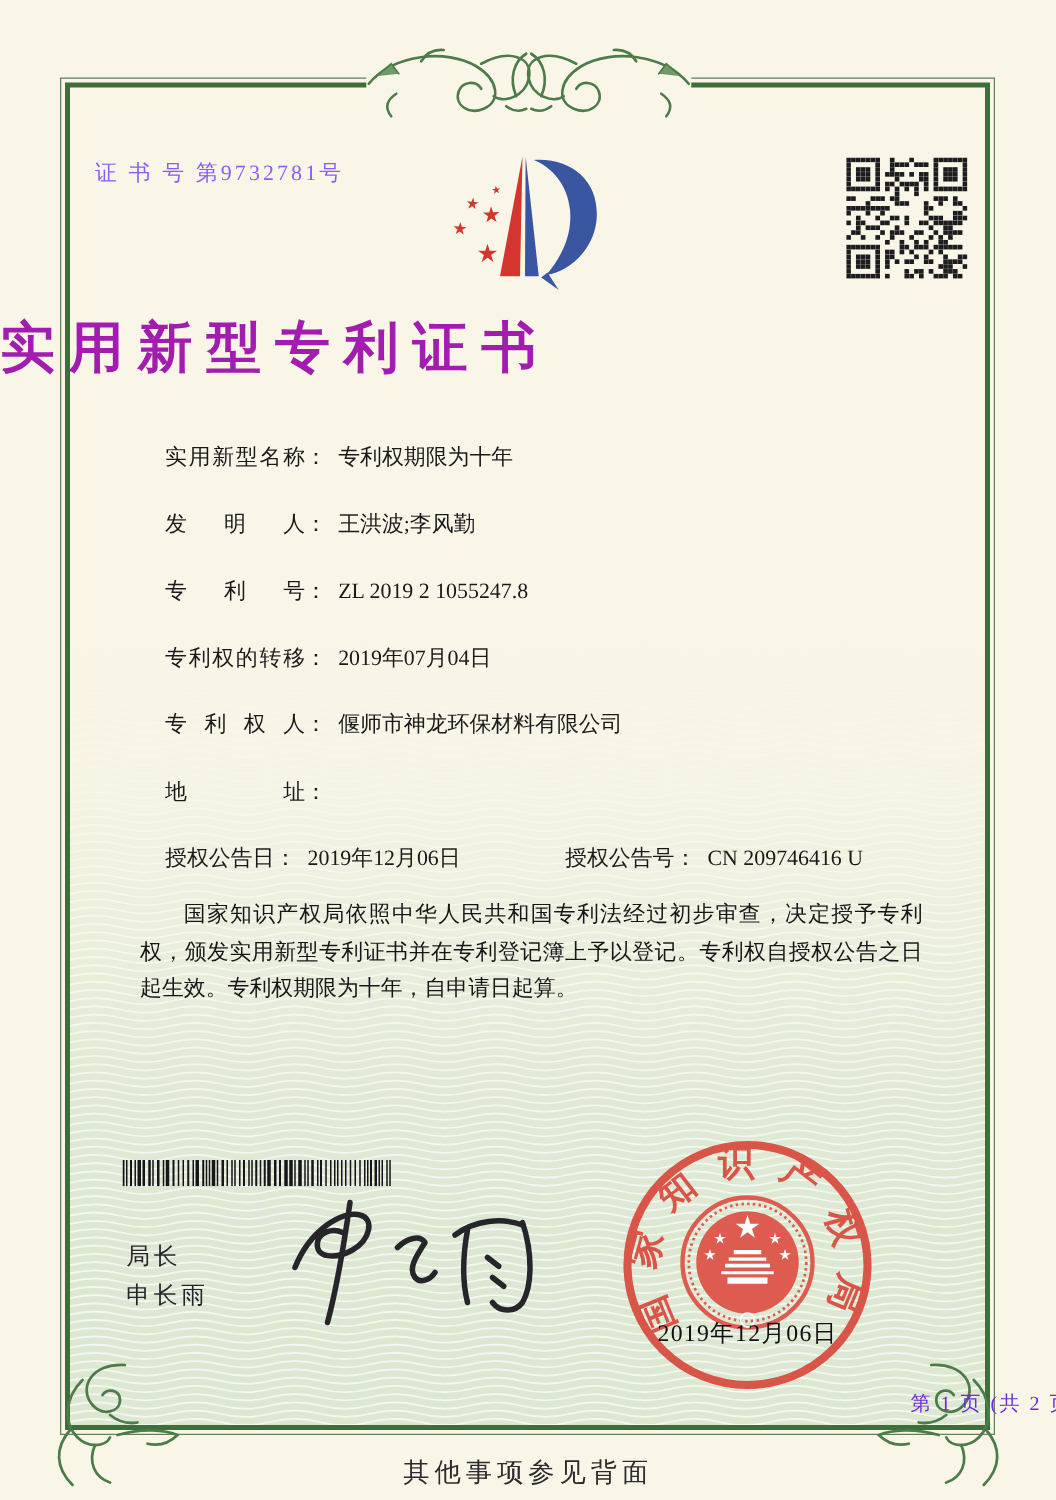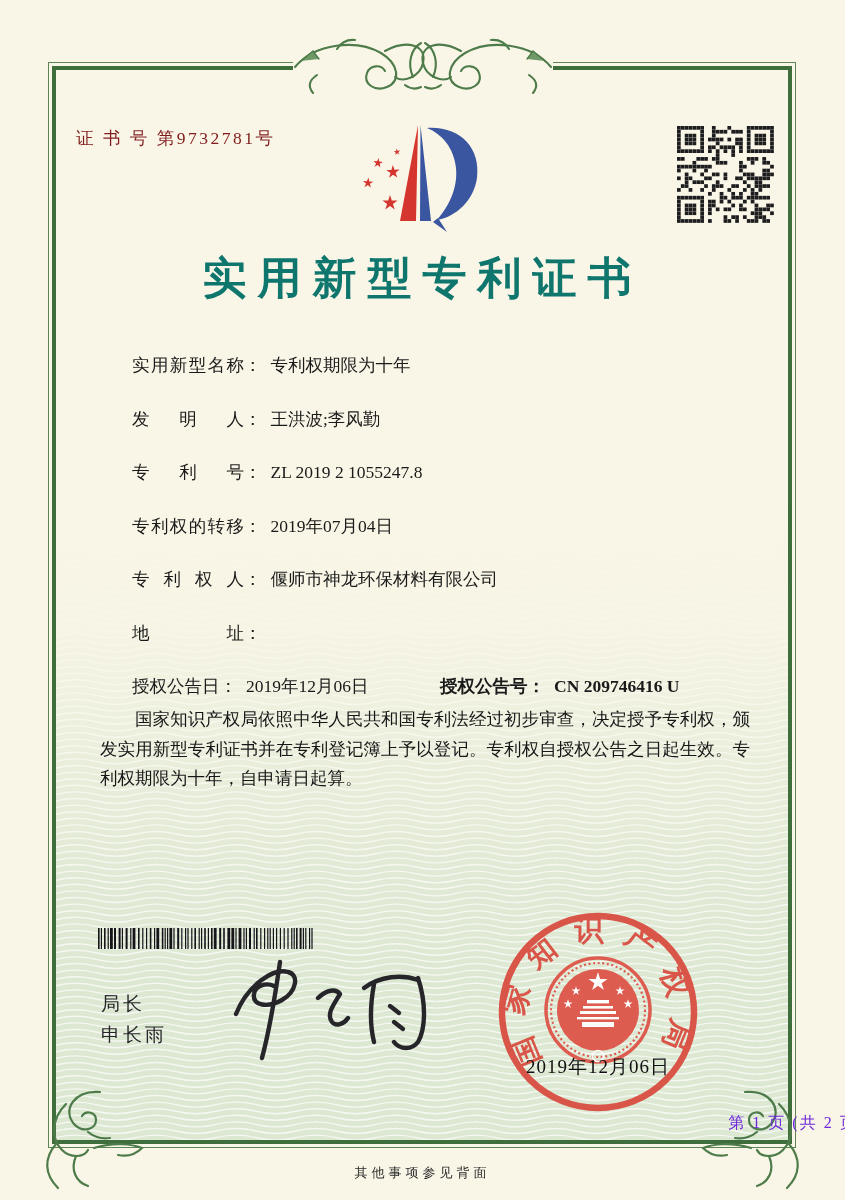--- a/index.html
+++ b/index.html
@@ -20,49 +20,49 @@
       rgba(250,246,231,1) 40%,
       rgba(250,246,231,0.88) 52%,
       rgba(250,246,231,0.45) 64%,
       rgba(250,246,231,0.10) 76%,
       rgba(250,246,231,0) 86%);}
   
   .ornament-top{position:absolute;left:287px;top:33px;width:272px;height:64px;}
   .corner-bl{position:absolute;left:36px;top:1086px;width:112px;height:108px;}
   .corner-br{position:absolute;left:697px;top:1086px;width:112px;height:108px;transform:scaleX(-1);}
   
-  .cert-no{position:absolute;left:76px;top:126px;font-size:17.5px;letter-spacing:2.5px;color:#7f1d1d;}
+  .cert-no{position:absolute;left:76px;top:126px;font-size:17.5px;letter-spacing:2.5px;color:#8b5cf6;}
   .logo{position:absolute;left:334px;top:120px;width:188px;height:118px;}
   .qr{position:absolute;left:677px;top:126px;width:97px;height:97px;}
-  .title{position:absolute;left:0;top:249px;width:100%;text-align:center;
-    font-size:44px;font-weight:bold;letter-spacing:11px;color:#0f766e;}
+  .title{position:absolute;left:0;top:249px;width:100%;
+    font-size:44px;font-weight:bold;letter-spacing:11px;color:#a21caf;}
   
   .fields{position:absolute;left:100px;top:352px;width:650px;font-size:17.5px;}
   .field-row{display:flex;align-items:baseline;line-height:27px;margin-bottom:26.5px;margin-left:32px;}
   .field-label{display:inline-block;width:112px;text-align:justify;text-align-last:justify;}
   .colon{margin-right:9px;}
   .grant-row{position:relative;}
-  .grant-col2{position:absolute;left:308px;top:0;display:flex;align-items:flex-start;font-weight:bold;}
+  .grant-col2{position:absolute;left:320px;top:0;display:flex;align-items:flex-start;}
   
   .paragraphs{position:absolute;left:100px;top:705px;width:650px;
     font-size:17.5px;line-height:29.5px;text-align:justify;color:#161616;}
-  .paragraphs p{margin:0;text-indent:2em;}
+  .paragraphs p{margin:12px;text-indent:2em;}
   
   .barcode{position:absolute;left:98px;top:928px;width:221px;height:21px;}
   .officer{position:absolute;left:101px;top:990px;
-    font-family:Liberation Mono, monospace;
+    font-family:Liberation Serif, serif;
     font-size:19px;letter-spacing:3px;line-height:31px;color:#26262a;}
   .signature{position:absolute;left:222px;top:950px;width:225px;height:112px;}
   .seal{position:absolute;left:492px;top:906px;width:212px;height:212px;opacity:.93;}
   .seal-date{position:absolute;left:503px;top:1054px;width:190px;text-align:center;
     font-size:19px;letter-spacing:1px;color:#101010;}
   .page-note{position:absolute;left:0;top:1113px;width:100%;text-align:right;
     font-size:16px;letter-spacing:2px;color:#6d28d9;margin-left:20px;}
   .back-note{position:absolute;left:0;top:1164px;width:100%;text-align:center;
-    font-size:13px;letter-spacing:4px;color:#2b2b2b;}
+    font-size:21px;letter-spacing:4px;color:#2b2b2b;}
 </style>
 </head>
 <body>
 
 <div class="page">
 
   <div class="inner-bg">
     <svg id="waves-svg" width="732" height="1070" viewBox="0 0 732 1070">
       <rect x="0" y="0" width="732" height="1070" fill="#dde8d3"></rect>
       <g id="waves-g" fill="none" stroke="#ffffff" stroke-width="1.4" opacity="0.72">

